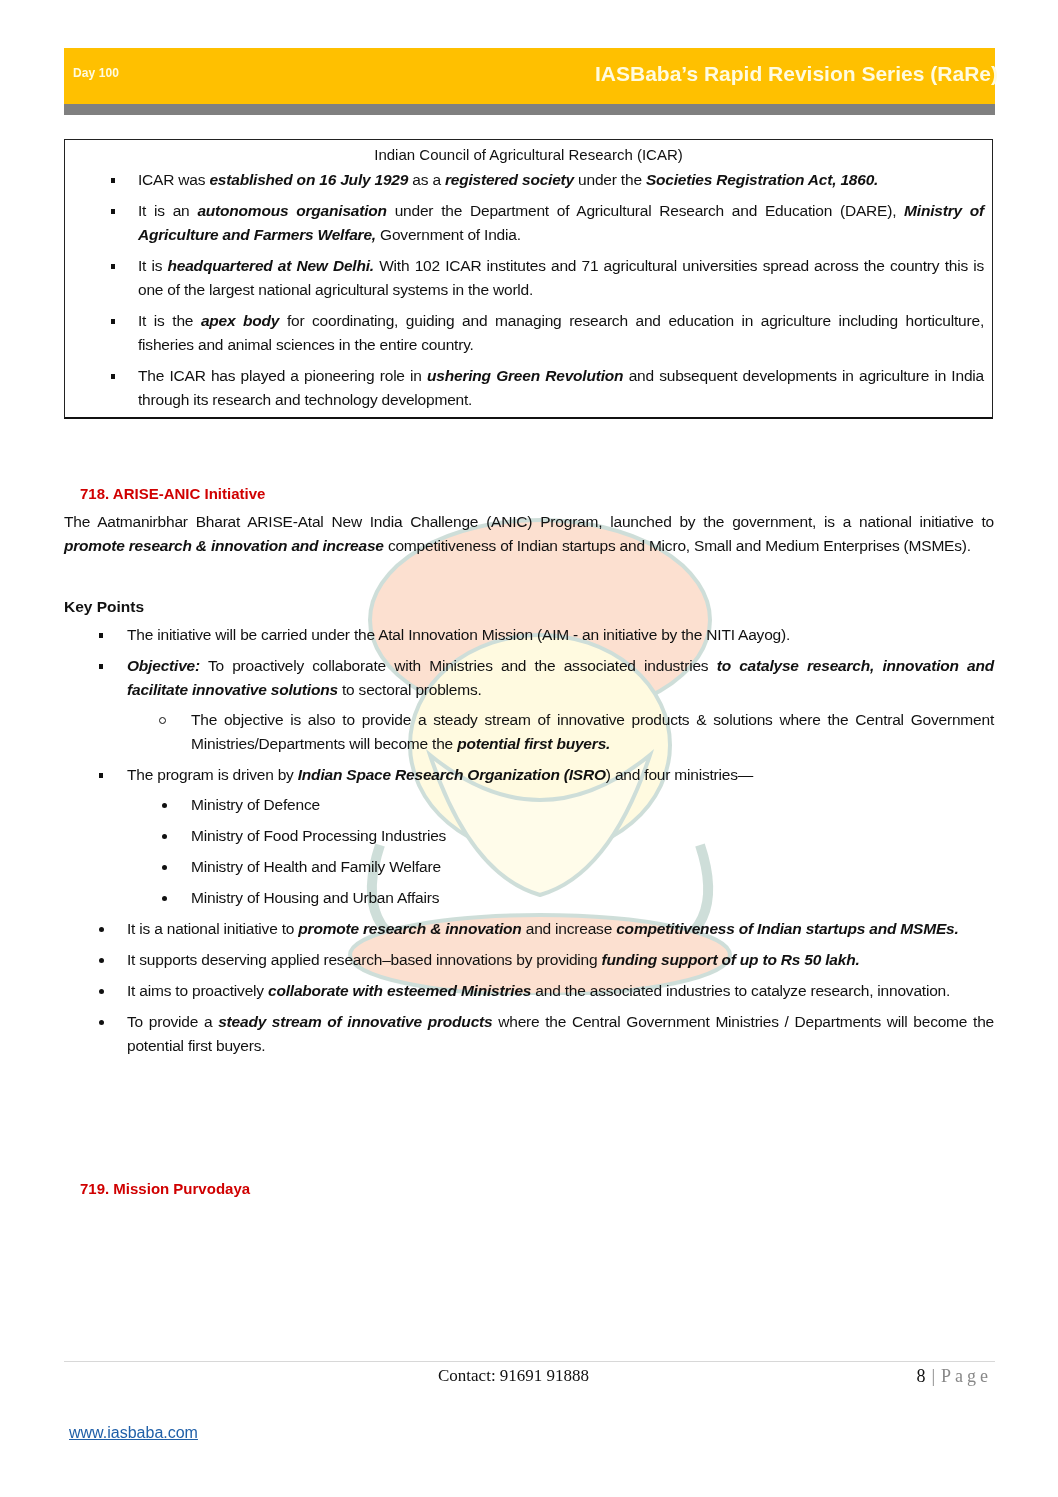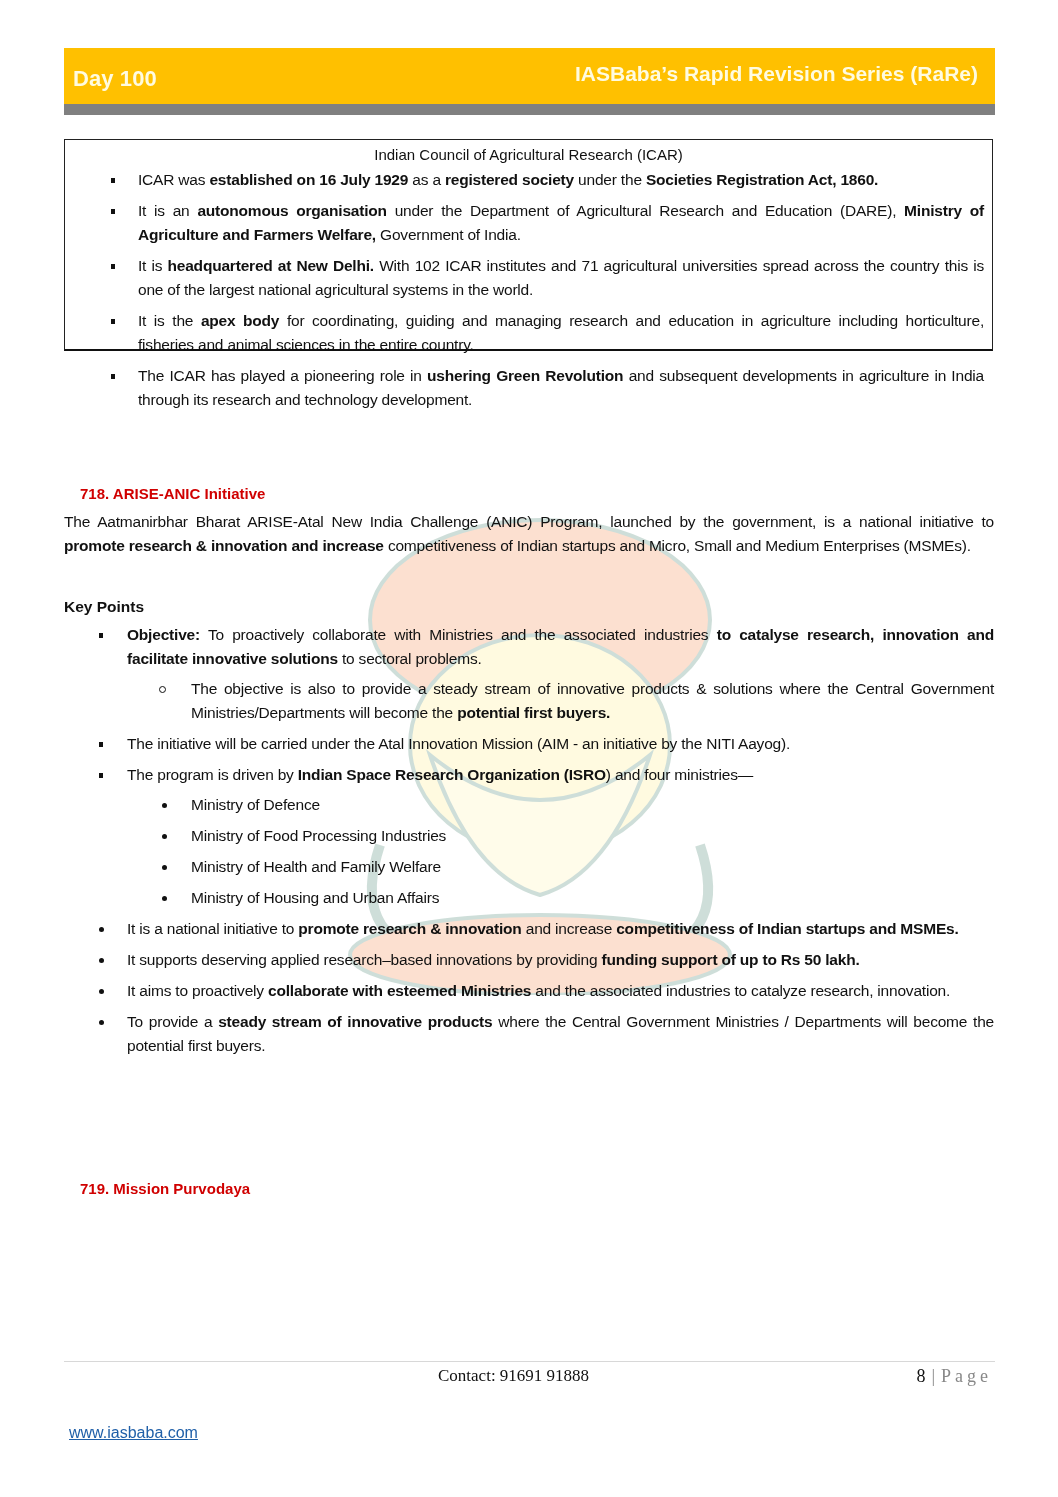--- a/index.html
+++ b/index.html
@@ -10,44 +10,44 @@
   }
   .header-band {
     position: absolute; left: 64px; top: 48px; width: 931px; height: 56px;
     background: #ffc000;
   }
   .header-gray {
     position: absolute; left: 64px; top: 104px; width: 931px; height: 11px;
     background: #808080;
   }
   .header-left {
-    position: absolute; left: 73px; top: 66px; font-size: 22px; font-weight: bold;
+    position: absolute; left: 73px; top: 66px; font-size: 12px; font-weight: bold;
     color: #fffbe0; letter-spacing: 0.1px;
   }
   .header-right {
-    position: absolute; right: 80px; top: 62px; font-size: 21px; font-weight: bold;
+    position: absolute; right: 60px; top: 62px; font-size: 21px; font-weight: bold;
     color: #fffbe0;
   }
 
   .icar-box {
-    position: absolute; left: 64px; top: 139px; width: 929px; height: 212px;
+    position: absolute; left: 64px; top: 139px; width: 929px; height: 280px;
     border: 1px solid #222; border-bottom: 2px solid #111; box-sizing: border-box;
   }
   .icar-title {
     text-align: center; font-size: 15px; margin-top: 4px; height: 24px; line-height: 22px;
   }
   .box-list { list-style: none; margin: 0; padding: 0 8px 0 0; }
   .box-list li {
     position: relative; padding-left: 73px; font-size: 15.5px; line-height: 24px;
     text-align: justify; margin-bottom: 7px; letter-spacing: -0.2px;
   }
   .sq-bullet {
     position: absolute; left: 46px; top: 10px; width: 4px; height: 5px; background: #111;
   }
-  b { font-weight: bold; }
+  b { font-weight: bold; font-style: italic; }
 
   .watermark {
     position: absolute; left: 310px; top: 515px; width: 460px; height: 480px;
     opacity: 0.32; pointer-events: none;
   }
 
   .content { position: absolute; left: 64px; width: 930px; }
   .sec-title { color: #d00000; font-weight: bold; font-size: 15px; margin-left: 16px; }
   .para { font-size: 15.5px; line-height: 24px; text-align: justify; letter-spacing: -0.2px; }
   .subhead { font-weight: bold; font-size: 15.5px; }
@@ -117,24 +117,24 @@
       <li><span class="sq-bullet"></span><span>It is the </span><b>apex body</b><span> for coordinating, guiding and managing research and education in agriculture including horticulture, fisheries and animal sciences in the entire country.</span></li>
       <li><span class="sq-bullet"></span><span>The ICAR has played a pioneering role in </span><b>ushering Green Revolution</b><span> and subsequent developments in agriculture in India through its research and technology development.</span></li>
     </ul>
 </div>
 
 <div class="content" style="top:485px;">
   <div class="sec-title">718. ARISE-ANIC Initiative</div>
   <div class="para" id="intro-718" style="margin-top:8px;"><span>The Aatmanirbhar Bharat ARISE-Atal New India Challenge (ANIC) Program, launched by the government, is a national initiative to </span><b>promote research &amp; innovation and increase</b><span> competitiveness of Indian startups and Micro, Small and Medium Enterprises (MSMEs).</span></div>
   <div class="subhead" style="margin-top:40px;">Key Points</div>
   <ul class="kp-list" id="kp-list" style="margin-top:7px;">
+      <li><span class="kp-bullet-sq"></span><span>The initiative will be carried under the Atal Innovation Mission (AIM - an initiative by the NITI Aayog).</span></li>
       <li><span class="kp-bullet-sq"></span><b>Objective:</b><span> To proactively collaborate with Ministries and the associated industries </span><b>to catalyse research, innovation and facilitate innovative solutions</b><span> to sectoral problems.</span><ul class="sub-list">
           <li><span class="sub-o"></span><span>The objective is also to provide a steady stream of innovative products &amp; solutions where the Central Government Ministries/Departments will become the </span><b>potential first buyers.</b></li>
         </ul></li>
-      <li><span class="kp-bullet-sq"></span><span>The initiative will be carried under the Atal Innovation Mission (AIM - an initiative by the NITI Aayog).</span></li>
       <li><span class="kp-bullet-sq"></span><span>The program is driven by </span><b>Indian Space Research Organization (ISRO</b><span>) and four ministries—</span><ul class="sub-list">
           <li><span class="sub-dot"></span><span>Ministry of Defence</span></li>
           <li><span class="sub-dot"></span><span>Ministry of Food Processing Industries</span></li>
           <li><span class="sub-dot"></span><span>Ministry of Health and Family Welfare</span></li>
           <li><span class="sub-dot"></span><span>Ministry of Housing and Urban Affairs</span></li>
         </ul></li>
       <li><span class="kp-bullet-dot"></span><span>It is a national initiative to </span><b>promote research &amp; innovation</b><span> and increase </span><b>competitiveness of Indian startups and MSMEs.</b></li>
       <li><span class="kp-bullet-dot"></span><span>It supports deserving applied research–based innovations by providing </span><b>funding support of up to Rs 50 lakh.</b></li>
       <li><span class="kp-bullet-dot"></span><span>It aims to proactively </span><b>collaborate with esteemed Ministries</b><span> and the associated industries to catalyze research, innovation.</span></li>
       <li><span class="kp-bullet-dot"></span><span>To provide a </span><b>steady stream of innovative products</b><span> where the Central Government Ministries / Departments will become the potential first buyers.</span></li>

